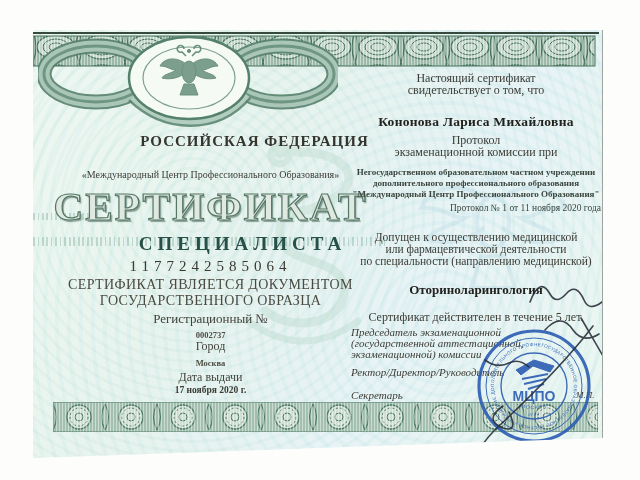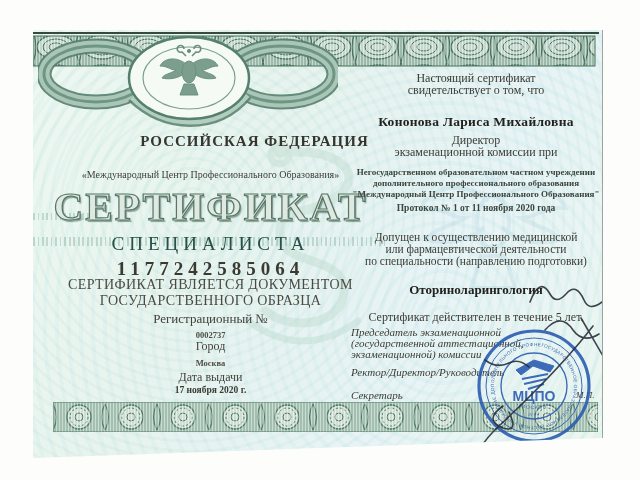--- a/index.html
+++ b/index.html
@@ -15,31 +15,31 @@
   .abs{position:absolute;}
   .lc{position:absolute;left:0;width:355px;text-align:center;}
   .rc{position:absolute;left:318px;width:250px;text-align:center;}
   .rl{position:absolute;left:318px;width:250px;text-align:left;}
   .country{font-weight:bold;font-size:15px;letter-spacing:1px;color:#35352f;margin-left:44px;}
   .orgline{font-size:10px;color:#3e3e38;}
   .cert-title{font-size:40px;font-weight:bold;letter-spacing:2px;color:#dfe9e2;
     -webkit-text-stroke:1.2px #567766;
     text-shadow:1.5px 1.5px 1px rgba(60,92,76,.55),-0.5px -0.5px 0 #f7fbf8;
     transform:scaleX(1.03);transform-origin:center;}
-  .cert-sub{font-size:19px;font-weight:normal;letter-spacing:5px;color:#275048;}
-  .cert-num{font-size:19px;font-weight:bold;letter-spacing:5px;color:#3a3a33;}
+  .cert-sub{font-size:19px;font-weight:bold;letter-spacing:5px;color:#275048;padding-left:32px;}
+  .cert-num{font-size:15px;font-weight:normal;letter-spacing:5px;color:#3a3a33;}
   .statement{font-size:14px;color:#4a4a42;letter-spacing:.4px;}
   .reglabel{font-size:13px;color:#42423b;}
   .smallval{font-size:8.5px;font-weight:bold;color:#4c4c44;}
   .fieldlabel{font-size:12px;color:#42423b;}
   .dateval{font-size:9.5px;font-weight:bold;color:#3c3c35;}
   .intro{font-size:12px;color:#3c3c35;line-height:1.05;}
   .holder{font-size:13.5px;font-weight:bold;color:#21211d;letter-spacing:.3px;}
   .inst{font-size:9px;font-weight:bold;color:#3a453e;line-height:1.25;}
-  .protocol{font-size:9.5px;font-weight:bold;color:#3a453e;}
+  .protocol{font-size:9.5px;font-weight:normal;color:#3a453e;text-align:right;}
   .adm{font-size:11.5px;color:#3c3c35;line-height:1.05;}
   .spec{font-size:13px;font-weight:bold;color:#21211d;}
   .validity{font-size:12px;color:#3c3c35;}
   .sig-role{font-size:11px;font-style:italic;color:#3c3c35;line-height:1.15;}
   .mp{font-size:9px;font-style:italic;color:#3c3c35;}
   .strip{position:absolute;background:repeating-linear-gradient(90deg,rgba(95,150,128,.30) 0 1.5px,transparent 1.5px 4.5px);}
   svg text{font-family:"Liberation Sans","DejaVu Sans",sans-serif;}
 </style>
 </head>
 <body>
@@ -120,29 +120,29 @@
     <div class="lc reglabel" style="top:281px;">Регистрационный №</div>
     <div class="lc smallval" style="top:300px;">0002737</div>
     <div class="lc fieldlabel" style="top:309px;">Город</div>
     <div class="lc smallval" style="top:328px;">Москва</div>
     <div class="lc fieldlabel" style="top:340px;text-align:center;">Дата выдачи</div>
     <div class="lc dateval" style="top:355px;">17 ноября 2020 г.</div>
 
     <div class="rc intro" style="top:42px;">Настоящий сертификат</div>
     <div class="rc intro" style="top:54px;">свидетельствует о том, что</div>
     <div class="rc holder" style="top:84px;">Кононова Лариса Михайловна</div>
-    <div class="rc intro" style="top:104px;">Директор</div>
+    <div class="rc intro" style="top:104px;">Протокол</div>
     <div class="rc intro" style="top:116px;">экзаменационной комиссии при</div>
     <div class="rc inst" style="top:137px;">Негосударственном образовательном частном учреждении</div>
     <div class="rc inst" style="top:148px;">дополнительного профессионального образования</div>
     <div class="rc inst" style="top:159px;">"Международный Центр Профессионального Образования"</div>
     <div class="rc protocol" style="top:173px;">Протокол № 1 от 11 ноября 2020 года</div>
     <div class="rc adm" style="top:201px;">Допущен к осуществлению медицинской</div>
     <div class="rc adm" style="top:213px;">или фармацевтической деятельности</div>
-    <div class="rc adm" style="top:225px;">по специальности (направлению подготовки)</div>
+    <div class="rc adm" style="top:225px;">по специальности (направлению медицинской)</div>
     <div class="rc spec" style="top:252px;">Оториноларингология</div>
     <div class="rc validity" style="top:280px;">Сертификат действителен в течение 5 лет.</div>
     <div class="rl sig-role" style="top:296px;">Председатель экзаменационной</div>
     <div class="rl sig-role" style="top:307px;">(государственной аттестационной,</div>
     <div class="rl sig-role" style="top:318px;">экзаменационной) комиссии</div>
     <div class="rl sig-role" style="top:336px;">Ректор/Директор/Руководитель</div>
     <div class="rl sig-role" style="top:359px;">Секретарь</div>
     <div class="abs mp" style="left:543px;top:360px;">М.П.</div>
 
     <svg class="abs" style="left:20px;top:372px;" width="545" height="30" viewBox="0 0 545 30">

